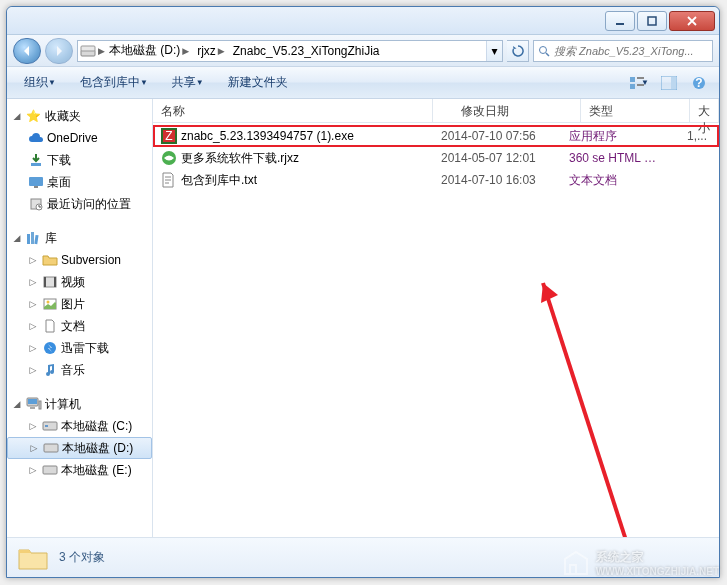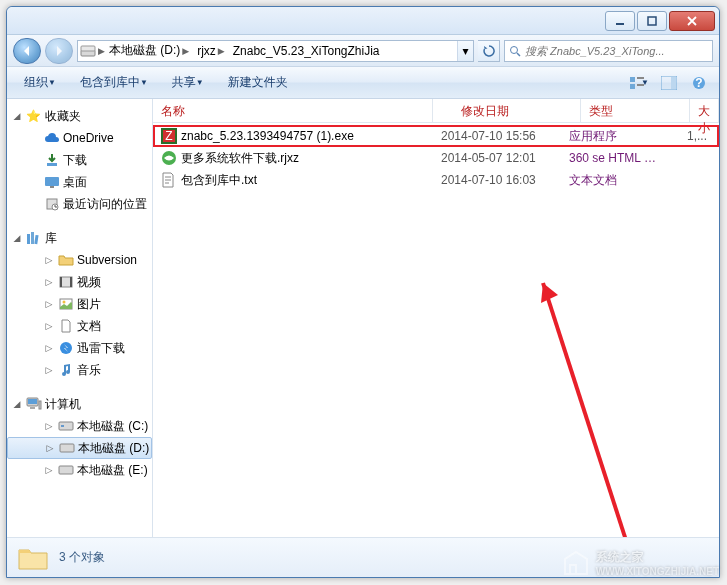--- a/index.html
+++ b/index.html
@@ -11,39 +11,39 @@
 .win-btn svg { width: 10px; height: 10px; }
 .navbar { height: 32px; background: linear-gradient(#f2f7fd,#dfeaf6); border-bottom: 1px solid #c7d6e7; display: flex; align-items: center; padding: 0 6px; gap: 4px; }
 .nav-arrow { width: 28px; height: 26px; border-radius: 14px; background: radial-gradient(circle at 40% 35%, #bde0ff, #6fa8d8 60%, #4a86bc); border: 1px solid #4a7ab0; display: flex; align-items: center; justify-content: center; cursor: pointer; }
 .nav-arrow svg { width: 12px; height: 12px; fill: #fff; }
 .breadcrumb { flex: 1; height: 22px; background: #fff; border: 1px solid #a8bdd4; display: flex; align-items: center; overflow: hidden; }
 .bc-icon { width: 20px; display: flex; align-items: center; justify-content: center; }
 .bc-part { padding: 0 4px; display: flex; align-items: center; height: 100%; gap: 2px; }
 .bc-sep { color: #666; font-size: 9px; }
 .bc-dd { width: 16px; height: 22px; border-left: 1px solid #cbd9ea; display: flex; align-items: center; justify-content: center; background: linear-gradient(#f5faff,#e1edf9); }
 .refresh { width: 22px; height: 22px; border: 1px solid #a8bdd4; border-left: none; background: linear-gradient(#f5faff,#e1edf9); display: flex; align-items: center; justify-content: center; }
-.searchbox { width: 209px; height: 22px; border: 1px solid #a8bdd4; background: #fff; display: flex; align-items: center; padding: 0 4px; gap: 4px; }
+.searchbox { width: 180px; height: 22px; border: 1px solid #a8bdd4; background: #fff; display: flex; align-items: center; padding: 0 4px; gap: 4px; }
 .searchbox input { border: none; flex: 1; font-style: italic; color: #888; outline: none; font-size: 11px; }
 .toolbar { height: 32px; background: linear-gradient(#f6fafe,#e3edf9 48%,#d5e4f4 52%,#e3eef9); border-bottom: 1px solid #c7d6e7; display: flex; align-items: center; padding: 0 8px; gap: 6px; }
 .tb-item { padding: 3px 8px; display: flex; align-items: center; gap: 4px; cursor: pointer; border: 1px solid transparent; border-radius: 2px; color: #1a3e6e; }
 .tb-sep { color: #1a3e6e; font-size: 8px; margin-left: -4px; }
 .tb-spacer { flex: 1; }
 .tb-icon { width: 24px; height: 24px; border: 1px solid transparent; border-radius: 2px; display: flex; align-items: center; justify-content: center; cursor: pointer; }
 .body { flex: 1; display: flex; overflow: hidden; }
 .sidebar { width: 176px; border-right: 1px solid #d9e3ee; background: #fff; overflow-y: auto; padding: 6px 0; }
 .tree-item { display: flex; align-items: center; height: 22px; padding-left: 4px; gap: 2px; cursor: pointer; }
 .tree-item.selected { background: linear-gradient(#e9f2fc,#cfe3f7); border: 1px solid #a2c3e6; border-radius: 2px; }
 .tree-toggle { width: 12px; font-size: 9px; color: #666; text-align: center; }
 .tree-icon { width: 18px; height: 16px; display: flex; align-items: center; justify-content: center; }
 .tree-label { color: #000; }
-.tree-indent { padding-left: 36px; }
+.tree-indent { padding-left: 20px; }
 .tree-gap { height: 12px; }
 .content { flex: 1; display: flex; flex-direction: column; background: #fff; }
 .columns { height: 24px; border-bottom: 1px solid #e0e7ef; display: flex; }
-.col { padding: 4px 8px; border-right: 1px solid #e0e7ef; color: #b91c1c; cursor: pointer; }
+.col { padding: 4px 8px; border-right: 1px solid #e0e7ef; color: #404040; cursor: pointer; }
 .col-name { width: 280px; } .col-date { width: 128px; margin-left: 20px; } .col-type { width: 109px; } .col-size { flex: 1; }
 .filelist { flex: 1; overflow: auto; padding-top: 2px; position: relative; }
 .file-row { display: flex; height: 22px; align-items: center; }
 .file-row.highlighted { outline: 2px solid #e8202a; outline-offset: -2px; }
 .cell { padding: 0 8px; overflow: hidden; white-space: nowrap; text-overflow: ellipsis; }
 .cell-name { width: 280px; display: flex; align-items: center; gap: 4px; }
 .cell-date { width: 128px; color: #555; } .cell-type { width: 109px; color: #701a75; } .cell-size { flex: 1; text-align: right; color: #555; padding-right: 12px; }
 .file-icon { width: 16px; height: 16px; flex-shrink: 0; }
 .statusbar { height: 40px; border-top: 1px solid #d9e3ee; background: linear-gradient(#f4f9fe,#e5eef9); display: flex; align-items: center; padding: 0 10px; gap: 10px; }
 .status-folder { width: 32px; height: 28px; }
@@ -330,21 +330,21 @@
       <div class="filelist">
         <div class="file-row highlighted">
           <div class="cell cell-name">
               <span class="file-icon"><svg width="16" height="16" viewBox="0 0 16 16">
                   <rect width="16" height="16" fill="#2a6e2a"></rect>
                   <rect x="2" y="2" width="12" height="12" fill="#d03030"></rect>
                   <text x="8" y="12" text-anchor="middle" fill="#fff" font-size="8">Z</text>
                 </svg></span>
               <span>znabc_5.23.1393494757 (1).exe</span>
             </div>
-          <div class="cell cell-date">2014-07-10 15:56</div>
+          <div class="cell cell-date">2014-07-10 07:56</div>
           <div class="cell cell-type">应用程序</div>
           <div class="cell cell-size">1,...</div>
         </div>
         <div class="file-row">
           <div class="cell cell-name">
               <span class="file-icon"><svg width="16" height="16" viewBox="0 0 16 16">
                   <circle cx="8" cy="8" r="7" fill="#4caf50"></circle>
                   <path d="M3 8 Q8 3 13 8 Q8 13 3 8" fill="#fff"></path>
                 </svg></span>
               <span>更多系统软件下载.rjxz</span>

